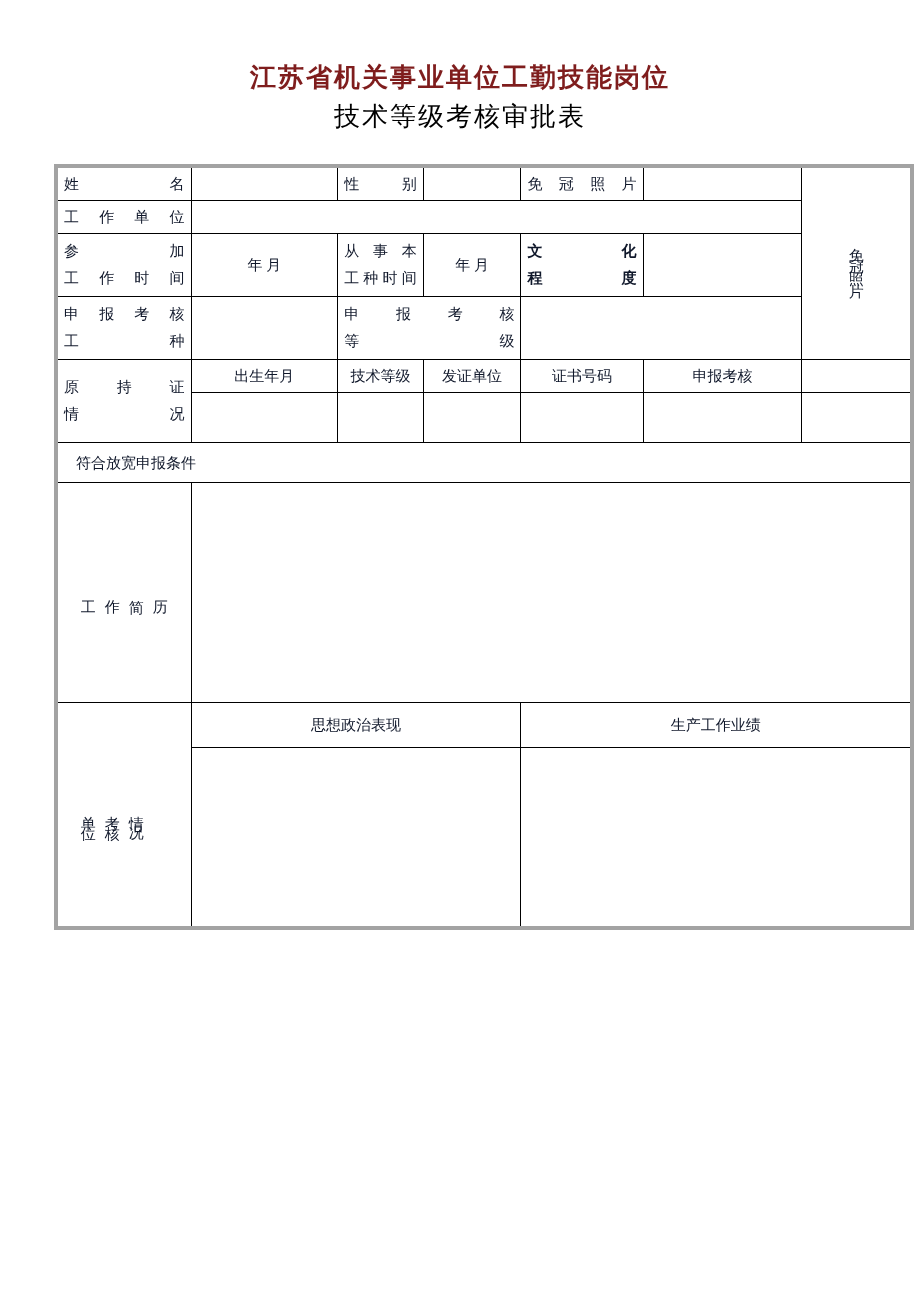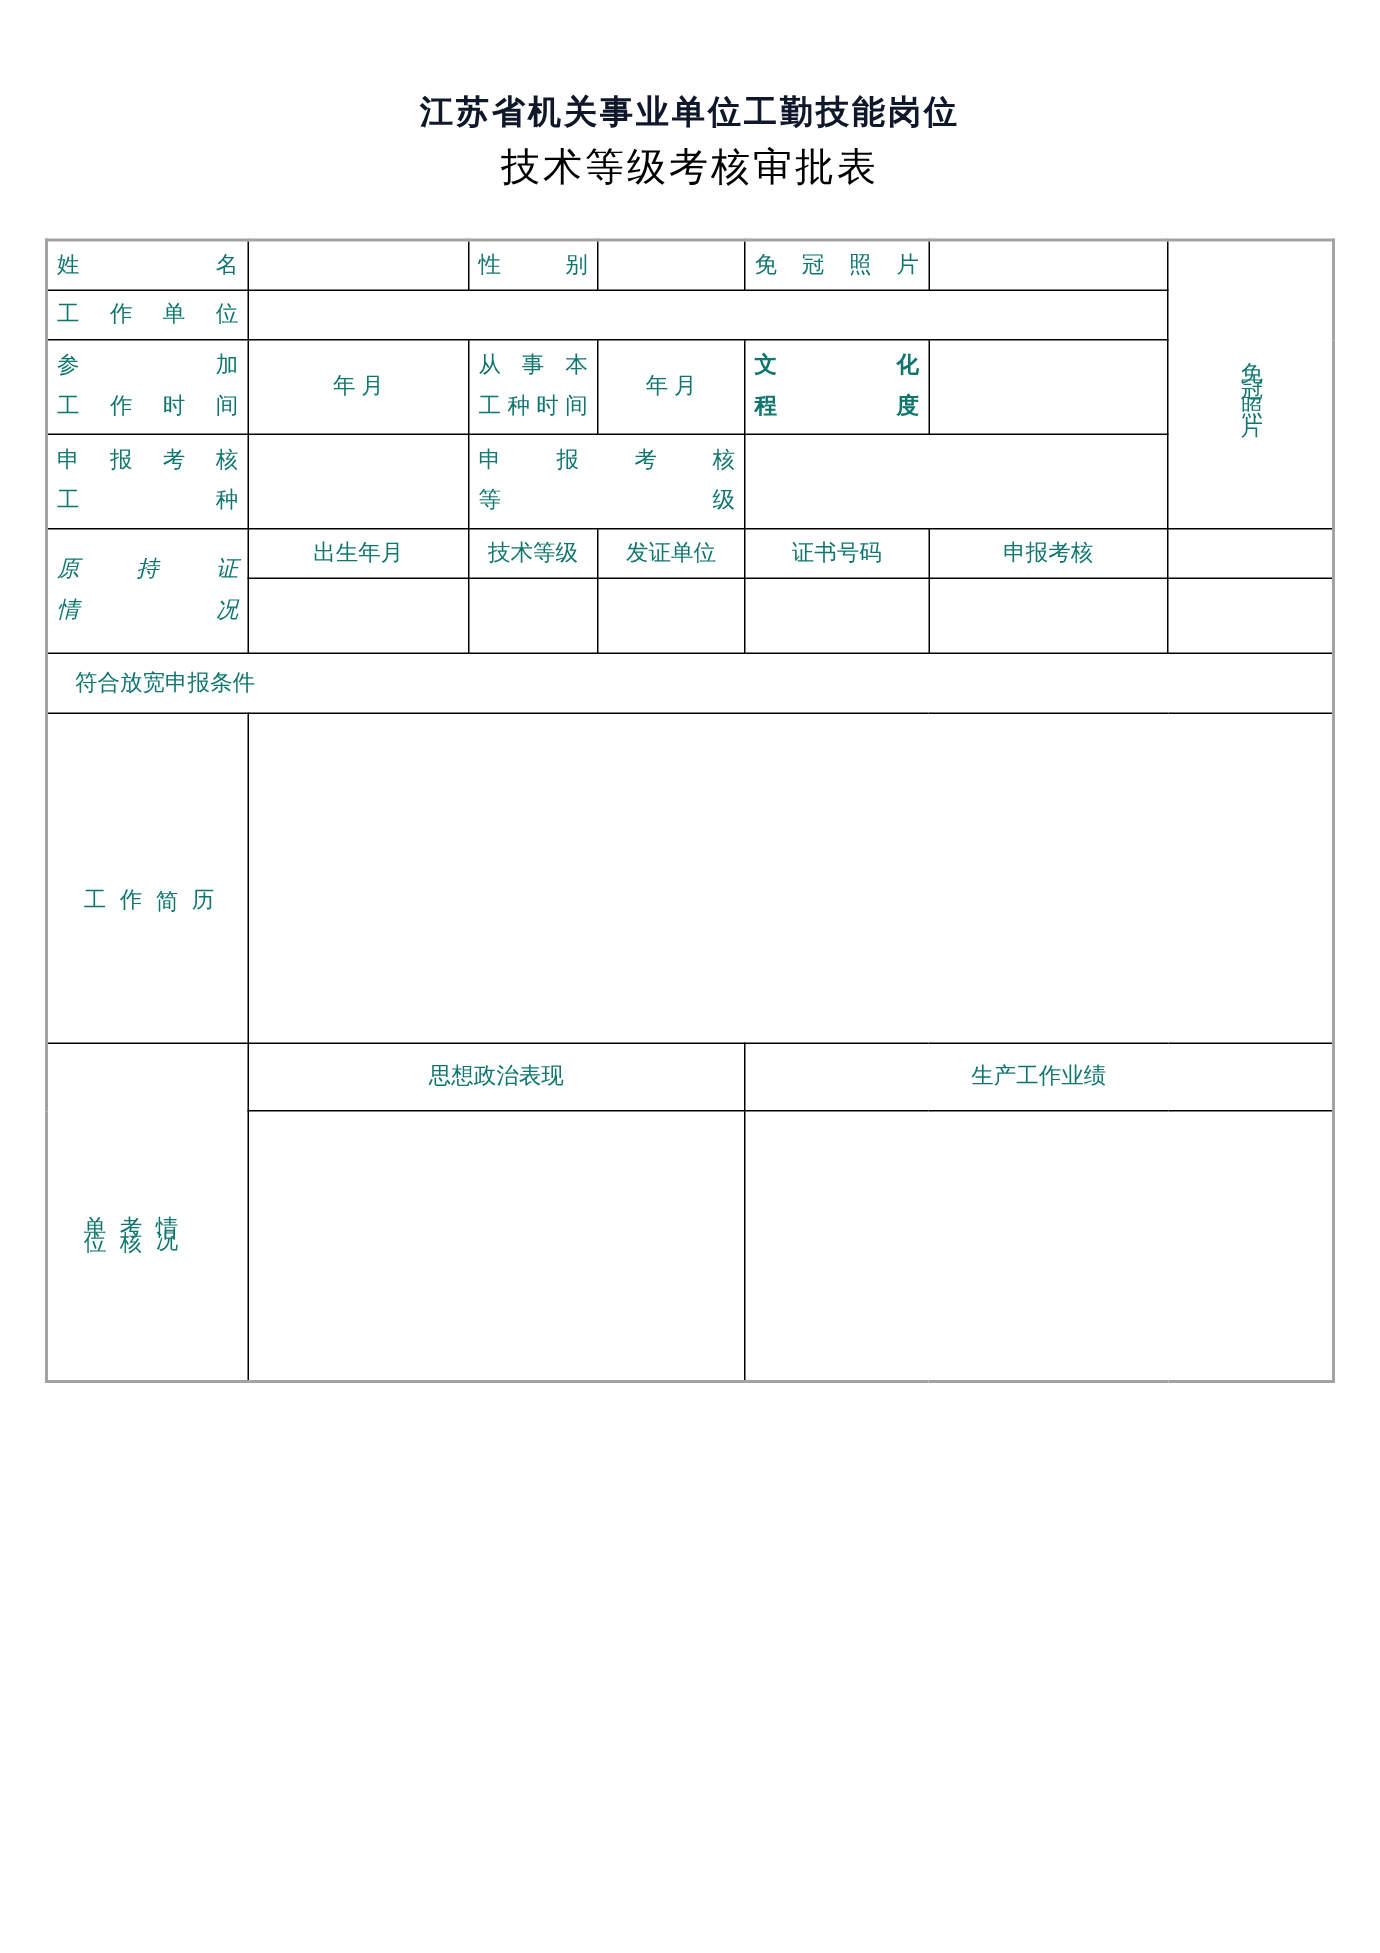--- a/index.html
+++ b/index.html
@@ -18,40 +18,41 @@
     .page {
       width: 860px;
       background: #fff;
     }
     .title-area {
       text-align: center;
       margin-bottom: 20px;
       padding: 20px 0 10px;
     }
     .title-line1 {
-      font-size: 22px;
+      font-size: 26px;
       font-weight: bold;
       letter-spacing: 2px;
-      color: #0f172a;
+      color: #7f1d1d;
       display: block;
       margin-bottom: 4px;
     }
     .title-line2 {
       font-size: 26px;
       font-weight: normal;
       letter-spacing: 2px;
       color: #000;
       display: block;
     }
     .main-table {
       width: 100%;
       border-collapse: collapse;
-      border: 2px solid #a3a3a3;
+      border: 4px solid #a3a3a3;
       font-size: 15px;
-      color: #0f766e;
+      color: #0f172a;
+      margin-left: 24px;
     }
     .main-table td, .main-table th {
       border: 1px solid #000;
       text-align: center;
       vertical-align: middle;
       padding: 4px 6px;
       line-height: 1.6;
     }
     .label-cell {
       white-space: pre-line;
@@ -123,21 +124,21 @@
     <tr style="height:60px;">
       <td class="label-cell" style="white-space:pre-line; line-height:1.8;">申报考核
 工  种</td>
       <td></td>
       <td colspan="2" class="label-cell" style="white-space:pre-line; line-height:1.8;">申报考核
 等  级</td>
       <td colspan="2"></td>
     </tr>
 
     <tr>
-      <td rowspan="2" class="label-cell" style="white-space:pre-line; line-height:1.8;font-style:italic;">原持证
+      <td rowspan="2" class="label-cell" style="white-space:pre-line; line-height:1.8;">原持证
 情 况</td>
       <td>出生年月</td>
       <td>技术等级</td>
       <td>发证单位</td>
       <td>证书号码</td>
       <td>申报考核</td>
       <td></td>
     </tr>
 
     <tr style="height:50px;">

